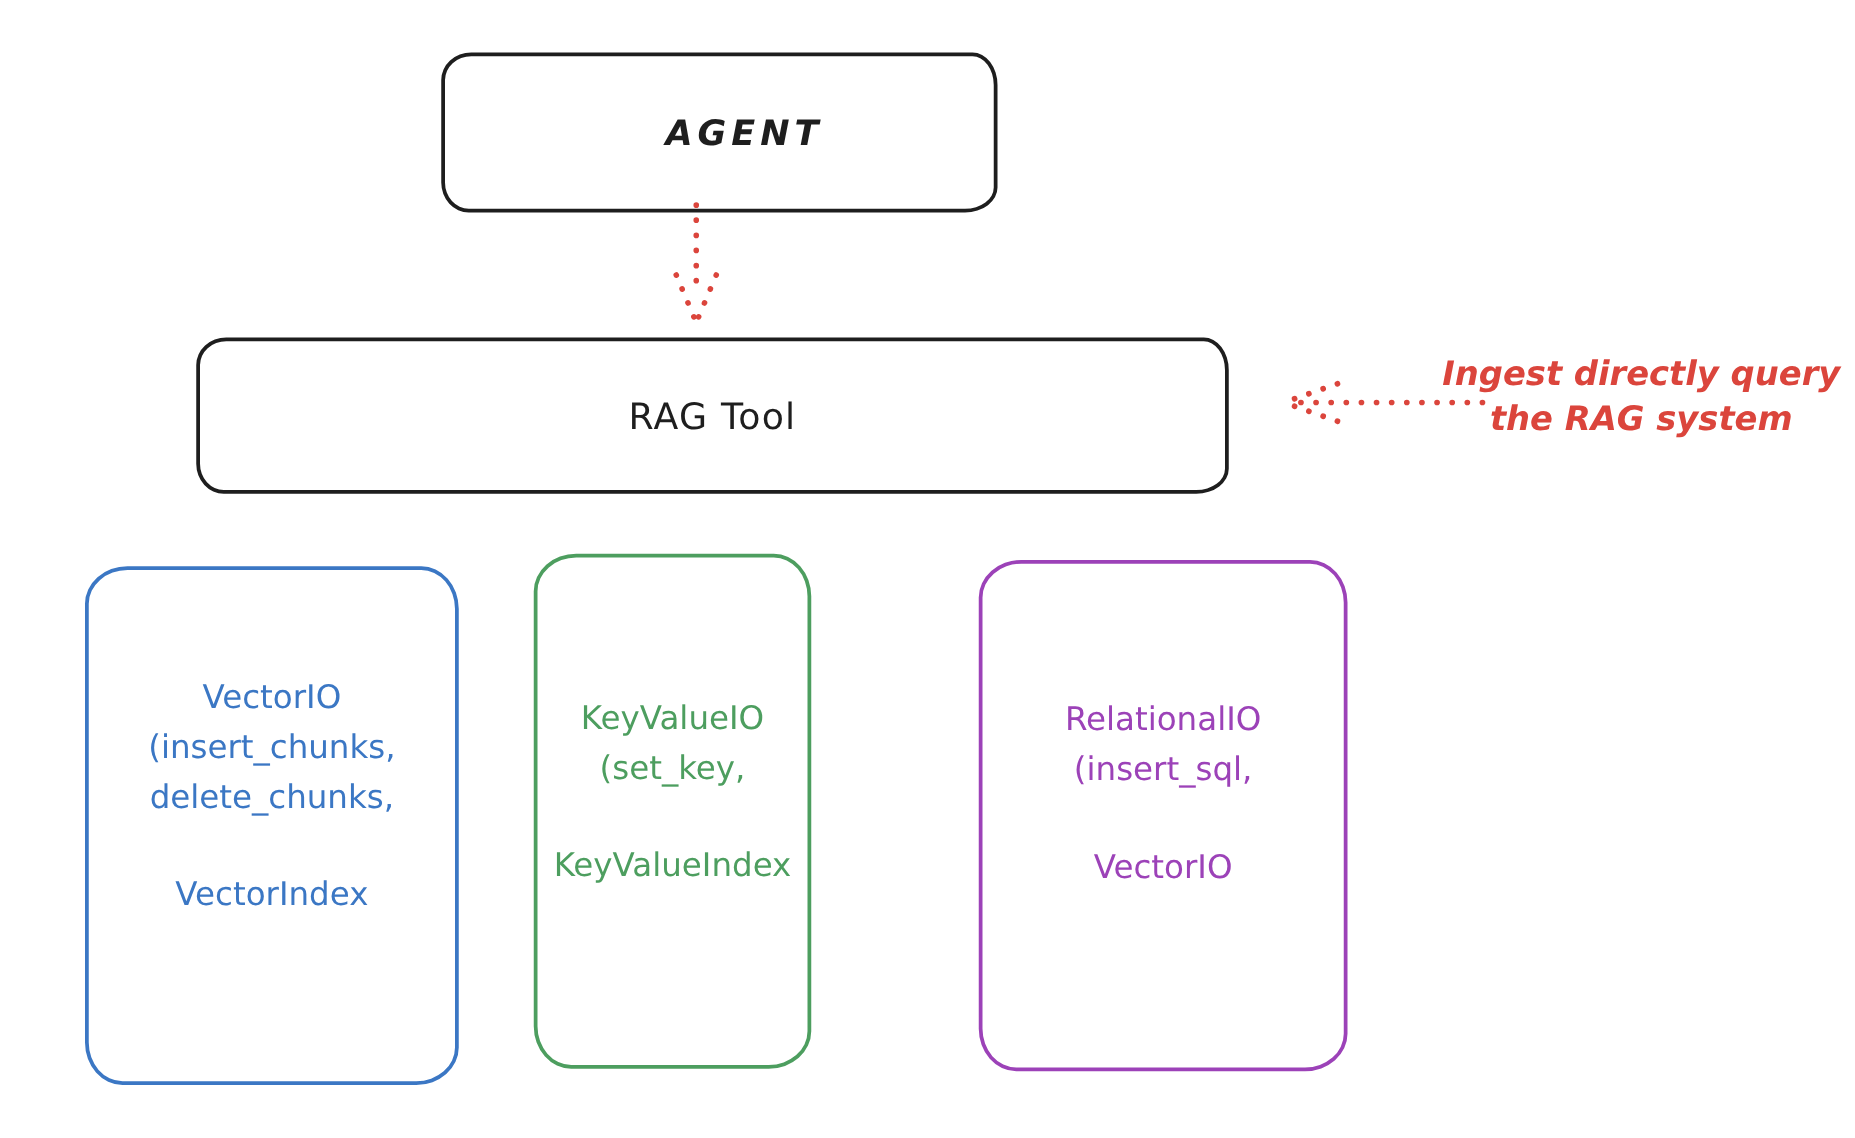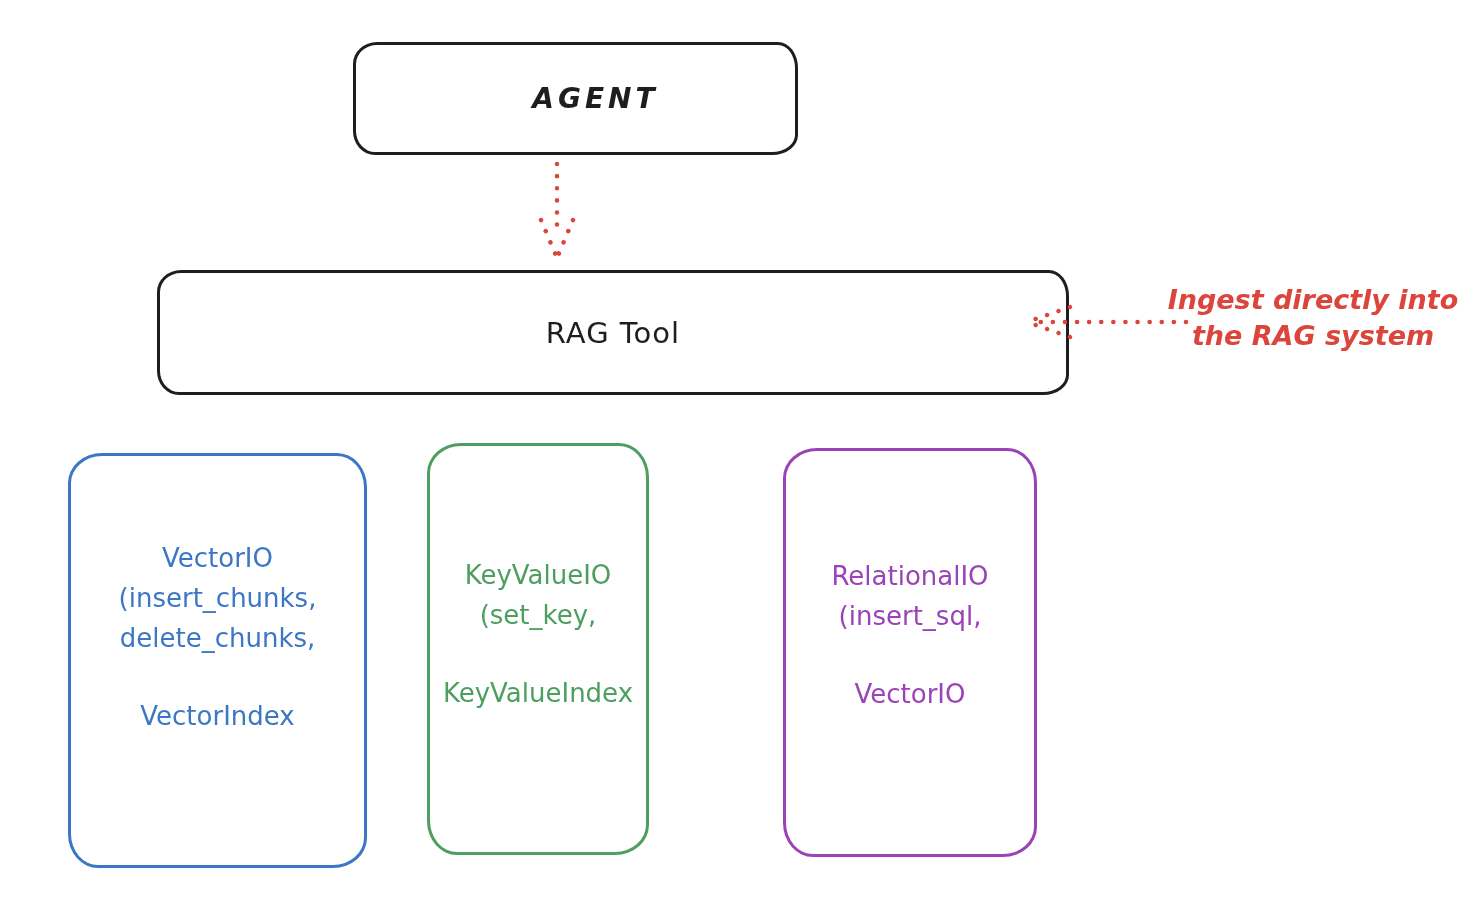--- a/index.html
+++ b/index.html
@@ -81,67 +81,67 @@
     font-weight:600;
     font-style:italic;
     line-height:36px;
   }
 </style>
 </head>
 <body>
 
 <div class="canvas">
 
-  <div class="node node-black" style="left:353px;top:42px;width:445px;height:113px;padding-left:40px;">
+  <div class="node node-black" style="left:353px;top:42px;width:445px;height:128px;padding-left:40px;">
     <span class="node-label agent-label">AGENT</span>
   </div>
 
   <svg class="arrow" style="left:533px;top:160px;" width="48" height="106" viewBox="0 0 48 106">
     <g stroke="#db453c" stroke-width="4.5" stroke-linecap="round" fill="none" stroke-dasharray="0.1 12">
       <path d="M24 4 L24 72"></path>
       <path d="M8 60 L24 98"></path>
       <path d="M40 60 L24 98"></path>
     </g>
   </svg>
 
-  <div class="node node-black" style="left:157px;top:270px;width:912px;height:125px;">
+  <div class="node node-black" style="left:157px;top:270px;width:826px;height:125px;">
     <span class="node-label">RAG Tool</span>
   </div>
 
   <svg class="arrow" style="left:1016px;top:300px;" width="176" height="44" viewBox="0 0 176 44">
     <g stroke="#db453c" stroke-width="4.5" stroke-linecap="round" fill="none" stroke-dasharray="0.1 12">
       <path d="M170 22 L18 22"></path>
       <path d="M54 7 L11 22"></path>
       <path d="M54 37 L11 22"></path>
     </g>
   </svg>
 
   <div class="annotation">
-    <div>Ingest directly into</div>
+    <div>Ingest directly query</div>
     <div>the RAG system</div>
   </div>
 
   <div class="backend-box blue" style="left:68px;top:453px;width:299px;height:415px;">
     <div class="backend-text" style="top:82px;">
       <div>VectorIO</div>
       <div>(insert_chunks,</div>
       <div>delete_chunks,</div>
       <div class="index-label">VectorIndex</div>
     </div>
   </div>
 
   <div class="backend-box green" style="left:427px;top:443px;width:222px;height:412px;">
     <div class="backend-text" style="top:109px;">
       <div>KeyValueIO</div>
       <div>(set_key,</div>
       <div class="index-label">KeyValueIndex</div>
     </div>
   </div>
 
-  <div class="backend-box purple" style="left:783px;top:448px;width:254px;height:409px;">
+  <div class="backend-box purple" style="left:783px;top:448px;width:295px;height:409px;">
     <div class="backend-text" style="top:105px;">
       <div>RelationalIO</div>
       <div>(insert_sql,</div>
       <div class="index-label">VectorIO</div>
     </div>
   </div>
 
 </div>
 
 </body></html>

